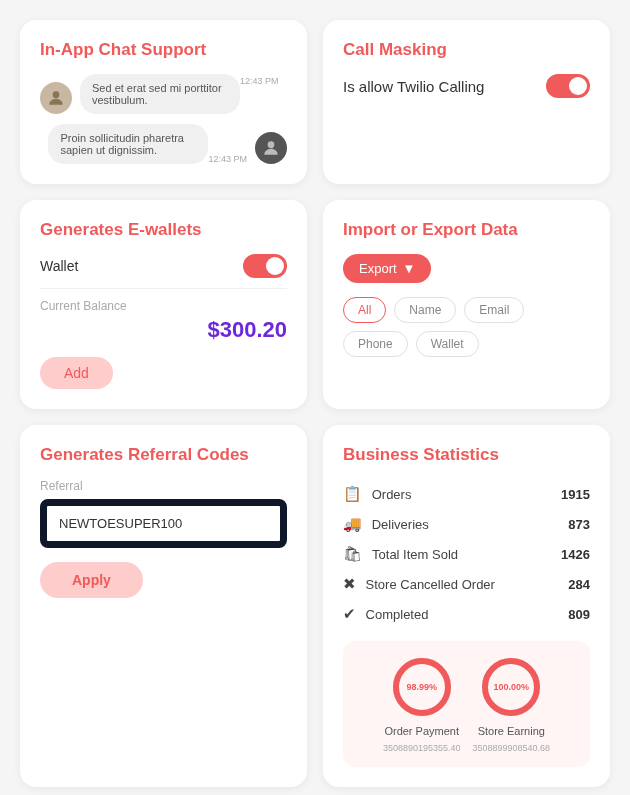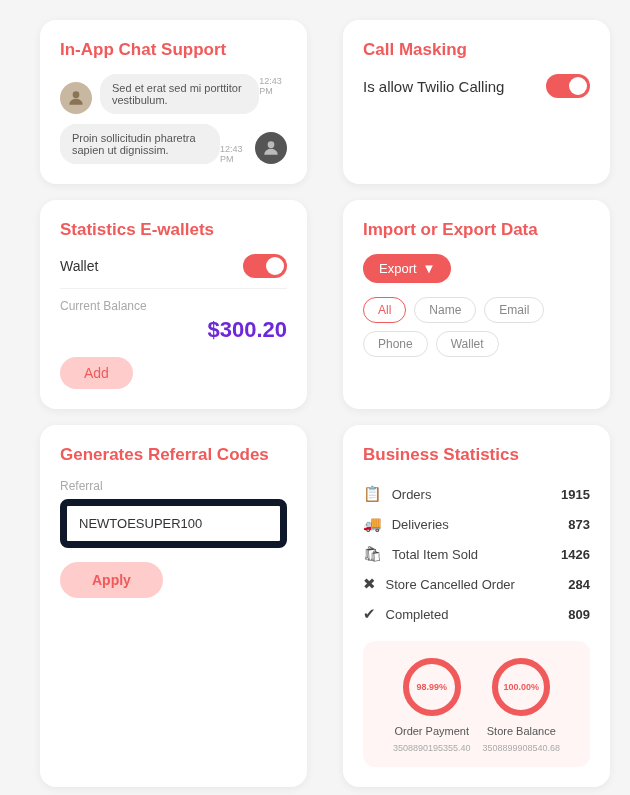--- a/index.html
+++ b/index.html
@@ -13,21 +13,20 @@
     .grid {
       display: grid;
       grid-template-columns: 1fr 1fr;
       gap: 16px;
     }
     .card {
       background: #fff;
       border-radius: 16px;
       padding: 20px;
       box-shadow: 0 2px 8px rgba(0,0,0,0.06);
-      margin-left: 20px;
     }
     .card-title {
       color: #f05a5a;
       font-size: 17px;
       font-weight: 700;
       margin-bottom: 14px;
     }
 
     
     .chat-container { display: flex; flex-direction: column; gap: 10px; }
@@ -210,21 +209,21 @@
 
   <div class="card">
     <div class="card-title">Call Masking</div>
     <div class="toggle-row">
       <div class="call-masking-text">Is allow Twilio Calling</div>
       <div class="toggle"></div>
     </div>
   </div>
 
   <div class="card">
-    <div class="card-title">Statistics E-wallets</div>
+    <div class="card-title">Generates E-wallets</div>
     <div class="toggle-row">
       <div class="toggle-label">Wallet</div>
       <div class="toggle"></div>
     </div>
     <div style="height:1px; background:#f0f0f0; margin: 10px 0;"></div>
     <div class="balance-label">Current Balance</div>
     <div class="balance-amount">$300.20</div>
     <button class="add-btn">Add</button>
   </div>
 
@@ -305,18 +304,18 @@
       </div>
 
       <div class="chart-item">
         <div class="ring-container">
           <svg viewBox="0 0 64 64">
             <circle cx="32" cy="32" r="26" fill="none" stroke="#f5d5d5" stroke-width="6"></circle>
             <circle cx="32" cy="32" r="26" fill="none" stroke="#f05a5a" stroke-width="6" stroke-dasharray="163.4" stroke-dashoffset="0" stroke-linecap="round" transform="rotate(-90 32 32)"></circle>
           </svg>
           <div class="ring-label">100.00%</div>
         </div>
-        <div class="chart-title">Store Balance</div>
+        <div class="chart-title">Store Earning</div>
         <div class="chart-amount">3508899908540.68</div>
       </div>
     </div>
   </div>
 </div>
 
 </body></html>

